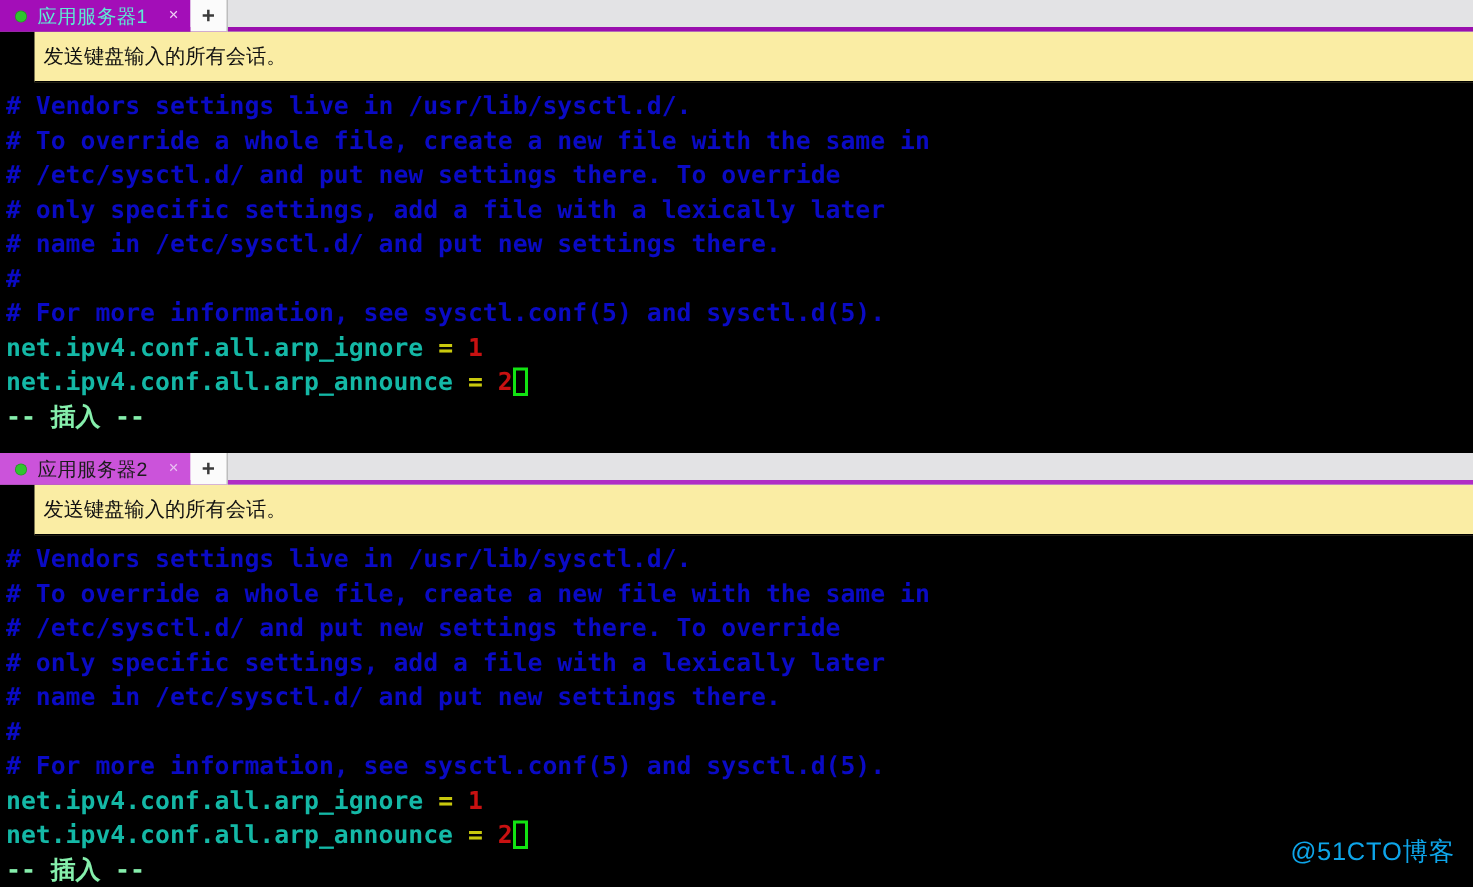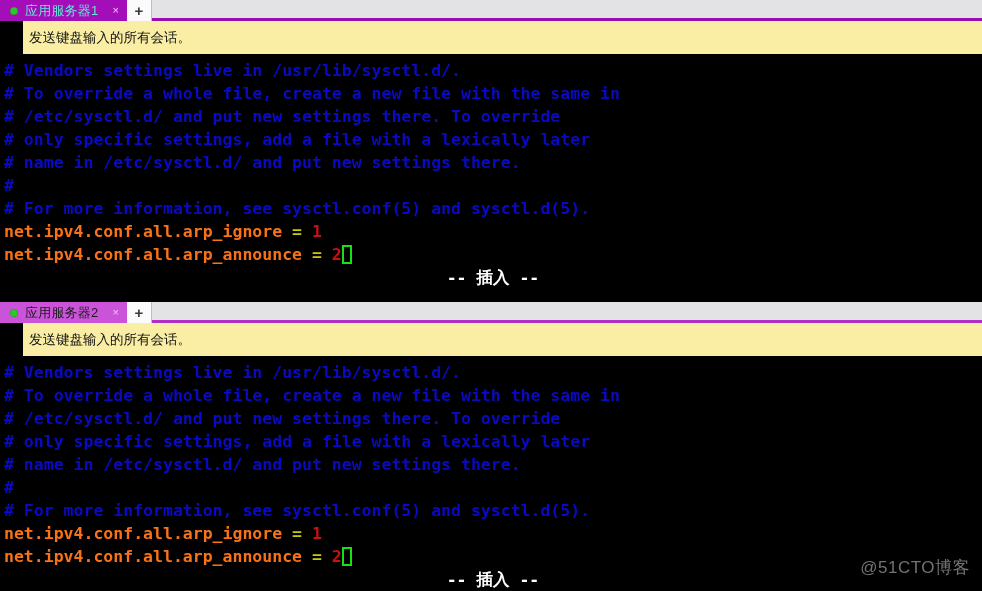--- a/index.html
+++ b/index.html
@@ -141,41 +141,41 @@
     position: relative;
   }
   .term-1 { height: 247px; }
   .term-2 { height: 255px; }
 
   .tline {
     white-space: pre;
     height: 23px;
   }
   .c-comment  { color: #0a0ac4; }
-  .c-key      { color: #f97316; }
+  .c-key      { color: #14b8a6; }
   .c-eq       { color: #c9c90d; }
   .c-val      { color: #c81111; }
-  .c-status   { color: #ffffff; text-align: center; }
+  .c-status   { color: #86efac; }
 
   .cursor-box {
     display: inline-block;
     width: 10px;
     height: 19px;
     border: 2px solid #12e312;
     box-sizing: border-box;
     vertical-align: -4px;
   }
 
   
   .watermark {
     position: absolute;
     right: 12px;
     bottom: 12px;
     font-size: 17px;
-    color: #737373;
+    color: #0ea5e9;
     letter-spacing: .5px;
     pointer-events: none;
     white-space: nowrap;
   }
 </style>
 </head>
 <body>
 
 <div class="app">
 

